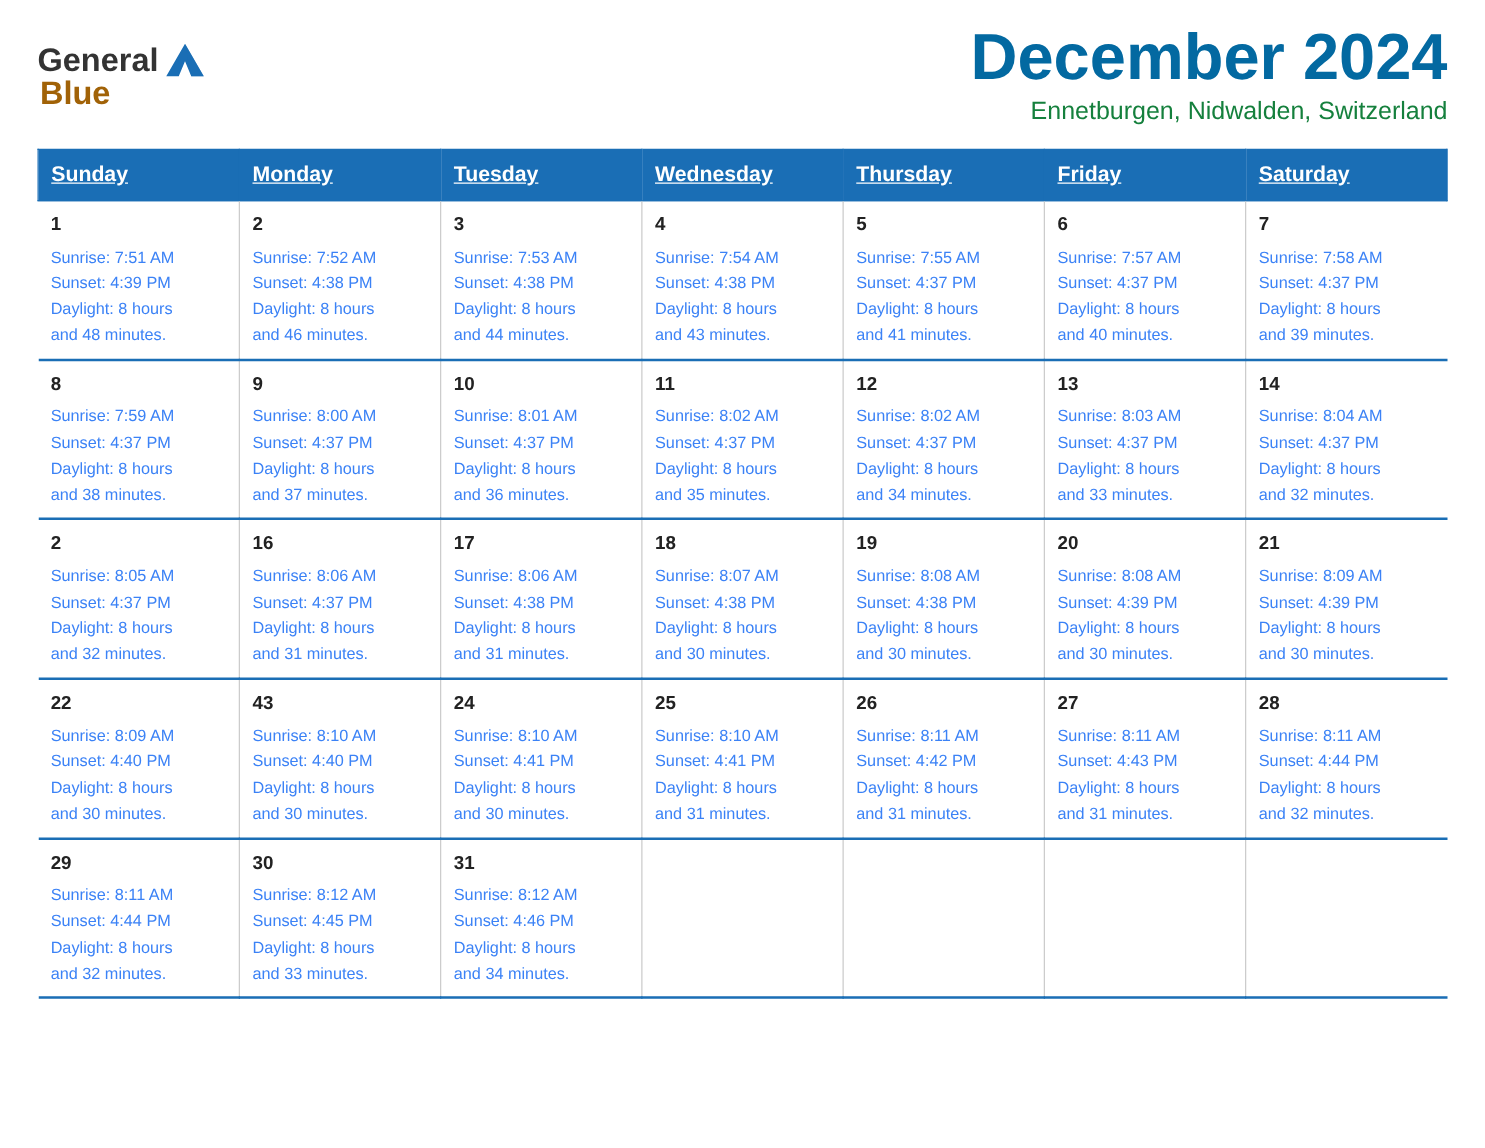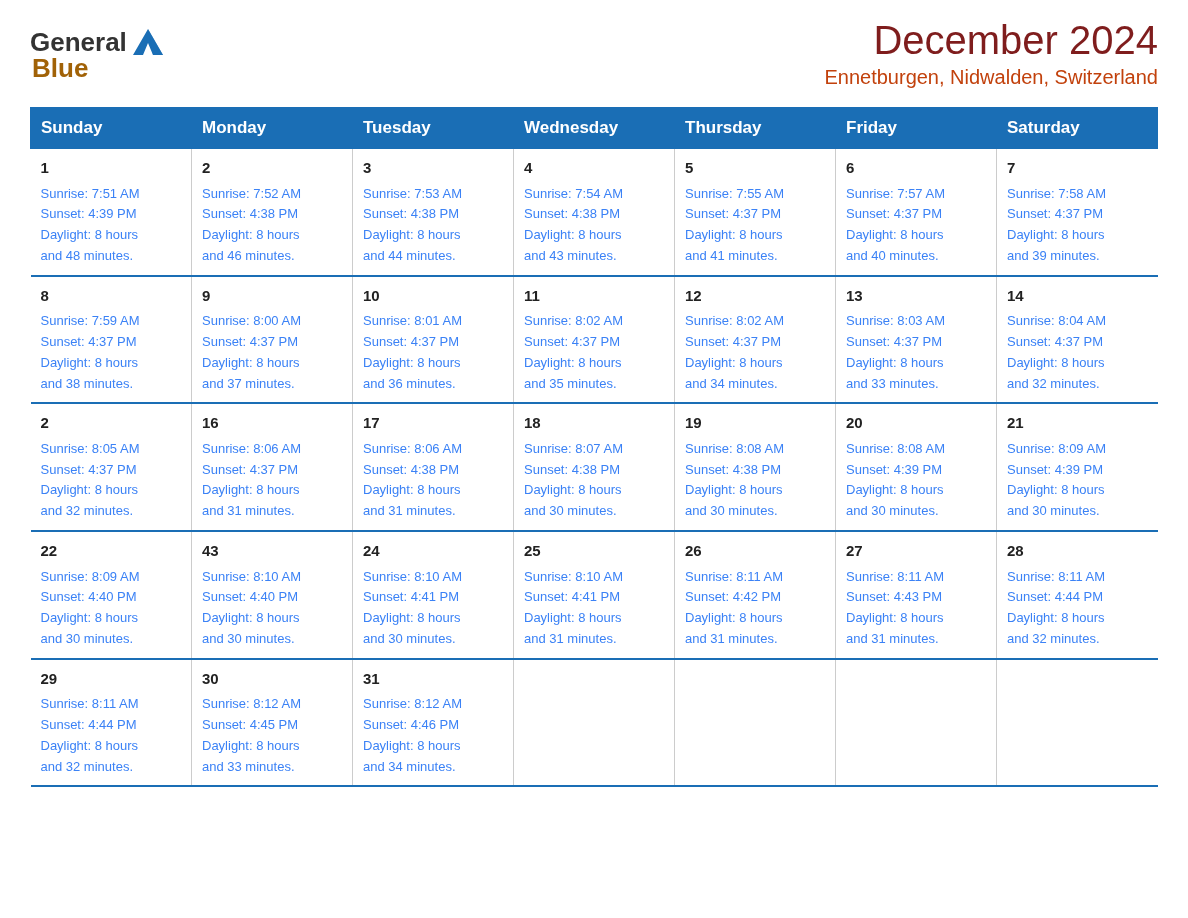--- a/index.html
+++ b/index.html
@@ -24,45 +24,46 @@
     .logo-text {
       font-size: 26px;
       font-weight: bold;
       color: #333;
       font-family: Arial, sans-serif;
     }
     .title-section {
       text-align: right;
     }
     .month-title {
-      font-size: 40px;
-      font-weight: normal;
-      color: #7f1d1d;
+      font-size: 52px;
+      font-weight: bold;
+      color: #0369a1;
       line-height: 1;
     }
     .location {
       font-size: 20px;
-      color: #c2410c;
+      color: #15803d;
       margin-top: 6px;
     }
     table {
       width: 100%;
       border-collapse: collapse;
       table-layout: fixed;
     }
     thead tr {
       background-color: #1a6eb5;
     }
     thead th {
       color: #fff;
       font-size: 17px;
       font-weight: bold;
       padding: 10px 10px;
       text-align: left;
       border: 1px solid #1a6eb5;
+      text-decoration: underline;
     }
     tbody tr {
       border-bottom: 2px solid #1a6eb5;
     }
     tbody td {
       vertical-align: top;
       padding: 8px 10px;
       font-size: 13.5px;
       color: #222;
       border-right: 1px solid #ccc;

